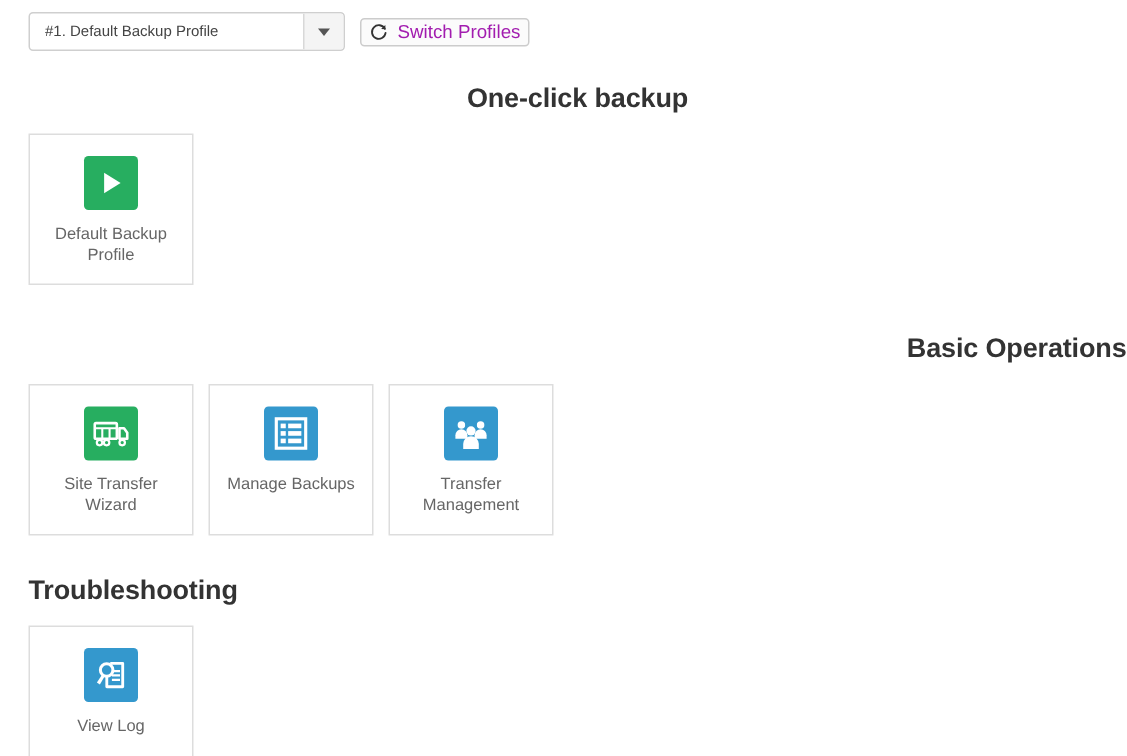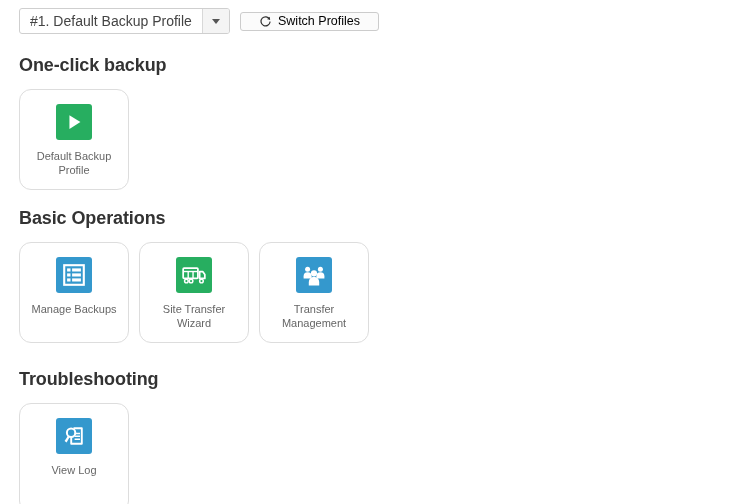--- a/index.html
+++ b/index.html
@@ -35,21 +35,21 @@
     display: flex;
     align-items: stretch;
     border: 1px solid #cfcfcf;
     border-radius: 3px;
     background: #ffffff;
     height: 26px;
     box-sizing: border-box;
     overflow: hidden;
   }
   .profile-select-value {
-    font-size: 14px;
+    font-size: 10px;
     color: #444444;
     padding: 0 10px;
     display: flex;
     align-items: center;
     width: 182px;
     box-sizing: border-box;
     white-space: nowrap;
     text-align: right;
   }
   .profile-select-arrow {
@@ -69,54 +69,54 @@
   .switch-profiles-btn {
     margin-left: 10px;
     height: 19px;
     box-sizing: border-box;
     border: 1px solid #cccccc;
     border-radius: 3px;
     background: #fbfbfb;
     display: flex;
     align-items: center;
     gap: 6px;
-    padding: 0 18px;
+    padding: 0 5px;
     font-size: 12.5px;
-    color: #000000;
+    color: #a21caf;
     cursor: pointer;
     white-space: nowrap;
   }
   .refresh-icon { display:block; }
 
   
   .section-title {
     font-size: 18px;
     font-weight: bold;
     color: #333333;
     margin: 0;
     padding: 0 0 0 19px;
     letter-spacing: -0.1px;
   }
-  #sec-oneclick-title { margin-top: 22px; }
-  #sec-basic-title    { margin-top: 18px; }
+  #sec-oneclick-title { margin-top: 22px; text-align: center; }
+  #sec-basic-title    { margin-top: 32px; text-align: right; }
   #sec-trouble-title  { margin-top: 26px; }
 
   
   .card-row {
     display: flex;
     align-items: stretch;
     gap: 10px;
     padding: 0 0 0 19px;
     margin-top: 13px;
   }
   .card {
     width: 110px;
     min-height: 93px;
     border: 1px solid #dddddd;
-    border-radius: 12px;
+    border-radius: 0;
     background: #ffffff;
     box-sizing: border-box;
     display: flex;
     flex-direction: column;
     align-items: center;
     padding: 14px 6px 12px 6px;
     cursor: pointer;
     text-decoration: none;
   }
   #row-oneclick .card { min-height: 95px; }
@@ -180,51 +180,51 @@
     <span class="card-label">Default Backup
 Profile</span>
   </a>
 
 </div>
 
 <h2 class="section-title" id="sec-basic-title">Basic Operations</h2>
 
 <div class="card-row" id="row-basic">
 
+
+  <a class="card">
+    <span class="card-icon ic-green">
+      <svg width="26" height="22" viewBox="0 0 30 24">
+        <rect x="2.5" y="4" width="17" height="12" rx="1" fill="none" stroke="#ffffff" stroke-width="2"></rect>
+        <path d="M2.5 8 L19.5 8" stroke="#ffffff" stroke-width="1.6"></path>
+        <path d="M8.3 8 L8.3 16 M13.9 8 L13.9 16" stroke="#ffffff" stroke-width="1.6"></path>
+        <path d="M21.5 8 H25 L27.5 11.5 V16 H21.5 Z" fill="none" stroke="#ffffff" stroke-width="2" stroke-linejoin="round"></path>
+        <circle cx="6.2" cy="19" r="2.1" fill="none" stroke="#ffffff" stroke-width="1.7"></circle>
+        <circle cx="11.6" cy="19" r="2.1" fill="none" stroke="#ffffff" stroke-width="1.7"></circle>
+        <circle cx="23.6" cy="19" r="2.1" fill="none" stroke="#ffffff" stroke-width="1.7"></circle>
+      </svg>
+    </span>
+    <span class="card-label">Site Transfer Wizard</span>
+  </a>
 
   <a class="card">
     <span class="card-icon ic-blue-lt">
       <svg width="24" height="24" viewBox="0 0 24 24">
         <rect x="2.2" y="2.2" width="19.6" height="19.6" fill="none" stroke="#ffffff" stroke-width="2.1"></rect>
         <rect x="5.1" y="5.4" width="3.4" height="3.1" fill="#ffffff"></rect>
         <rect x="10.1" y="5.4" width="8.8" height="3.1" fill="#ffffff"></rect>
         <rect x="5.1" y="10.4" width="3.4" height="3.1" fill="#ffffff"></rect>
         <rect x="10.1" y="10.4" width="8.8" height="3.1" fill="#ffffff"></rect>
         <rect x="5.1" y="15.4" width="3.4" height="3.1" fill="#ffffff"></rect>
         <rect x="10.1" y="15.4" width="8.8" height="3.1" fill="#ffffff"></rect>
       </svg>
     </span>
     <span class="card-label">Manage Backups</span>
   </a>
 
-  <a class="card">
-    <span class="card-icon ic-green">
-      <svg width="26" height="22" viewBox="0 0 30 24">
-        <rect x="2.5" y="4" width="17" height="12" rx="1" fill="none" stroke="#ffffff" stroke-width="2"></rect>
-        <path d="M2.5 8 L19.5 8" stroke="#ffffff" stroke-width="1.6"></path>
-        <path d="M8.3 8 L8.3 16 M13.9 8 L13.9 16" stroke="#ffffff" stroke-width="1.6"></path>
-        <path d="M21.5 8 H25 L27.5 11.5 V16 H21.5 Z" fill="none" stroke="#ffffff" stroke-width="2" stroke-linejoin="round"></path>
-        <circle cx="6.2" cy="19" r="2.1" fill="none" stroke="#ffffff" stroke-width="1.7"></circle>
-        <circle cx="11.6" cy="19" r="2.1" fill="none" stroke="#ffffff" stroke-width="1.7"></circle>
-        <circle cx="23.6" cy="19" r="2.1" fill="none" stroke="#ffffff" stroke-width="1.7"></circle>
-      </svg>
-    </span>
-    <span class="card-label">Site Transfer Wizard</span>
-  </a>
-
 
   <a class="card">
     <span class="card-icon ic-blue-lt">
       <svg width="24" height="24" viewBox="0 0 24 24">
         <circle cx="5.6" cy="6.3" r="2.5" fill="#ffffff"></circle>
         <path d="M1.6 15.5 v-2.3 a4 4 0 0 1 8 0 v2.3 z" fill="#ffffff"></path>
         <circle cx="18.4" cy="6.3" r="2.5" fill="#ffffff"></circle>
         <path d="M14.4 15.5 v-2.3 a4 4 0 0 1 8 0 v2.3 z" fill="#ffffff"></path>
         <circle cx="12" cy="10.3" r="3.1" fill="#ffffff"></circle>
         <path d="M6.8 22.4 v-3.4 a5.2 5.2 0 0 1 10.4 0 v3.4 z" fill="#ffffff"></path>

